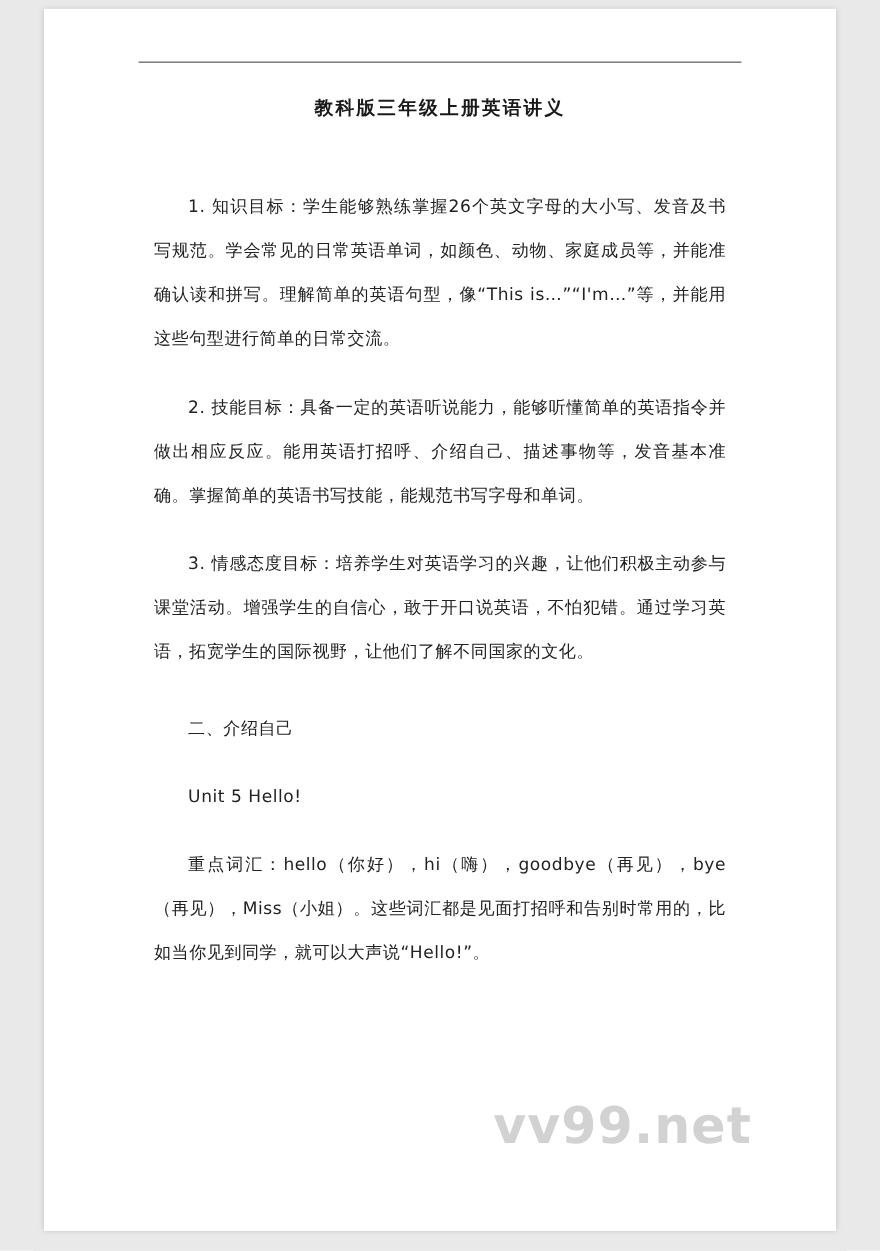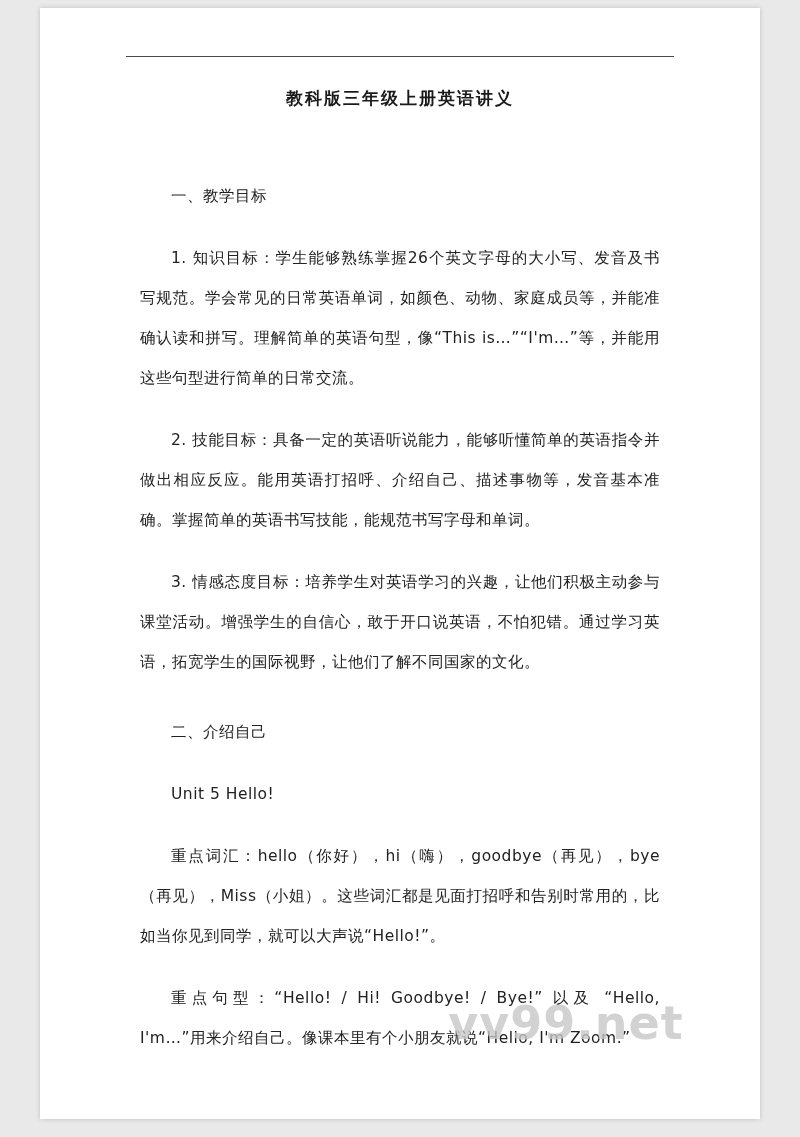--- a/index.html
+++ b/index.html
@@ -73,33 +73,31 @@
 <body>
 
 <div class="canvas">
   <div class="page">
 
     <div class="top-rule"></div>
 
     <div class="doc-title">教科版三年级上册英语讲义</div>
 
     <div class="content">
-      <p class="para heading">一、教学目标</p>
 
       <p class="para">1. 知识目标：学生能够熟练掌握26个英文字母的大小写、发音及书写规范。学会常见的日常英语单词，如颜色、动物、家庭成员等，并能准确认读和拼写。理解简单的英语句型，像“This is…”“I'm…”等，并能用这些句型进行简单的日常交流。</p>
 
       <p class="para">2. 技能目标：具备一定的英语听说能力，能够听懂简单的英语指令并做出相应反应。能用英语打招呼、介绍自己、描述事物等，发音基本准确。掌握简单的英语书写技能，能规范书写字母和单词。</p>
 
       <p class="para">3. 情感态度目标：培养学生对英语学习的兴趣，让他们积极主动参与课堂活动。增强学生的自信心，敢于开口说英语，不怕犯错。通过学习英语，拓宽学生的国际视野，让他们了解不同国家的文化。</p>
 
       <p class="para heading">二、介绍自己</p>
 
       <p class="para">Unit 5 Hello!</p>
 
       <p class="para">重点词汇：hello（你好），hi（嗨），goodbye（再见），bye（再见），Miss（小姐）。这些词汇都是见面打招呼和告别时常用的，比如当你见到同学，就可以大声说“Hello!”。</p>
 
-      <p class="para">重点句型：“Hello! / Hi! Goodbye! / Bye!” 以及 “Hello, I'm…”用来介绍自己。像课本里有个小朋友就说“Hello, I'm Zoom.”</p>
     </div>
 
     <div class="watermark">vv99.net</div>
 
   </div>
 </div>
 
 </body></html>

